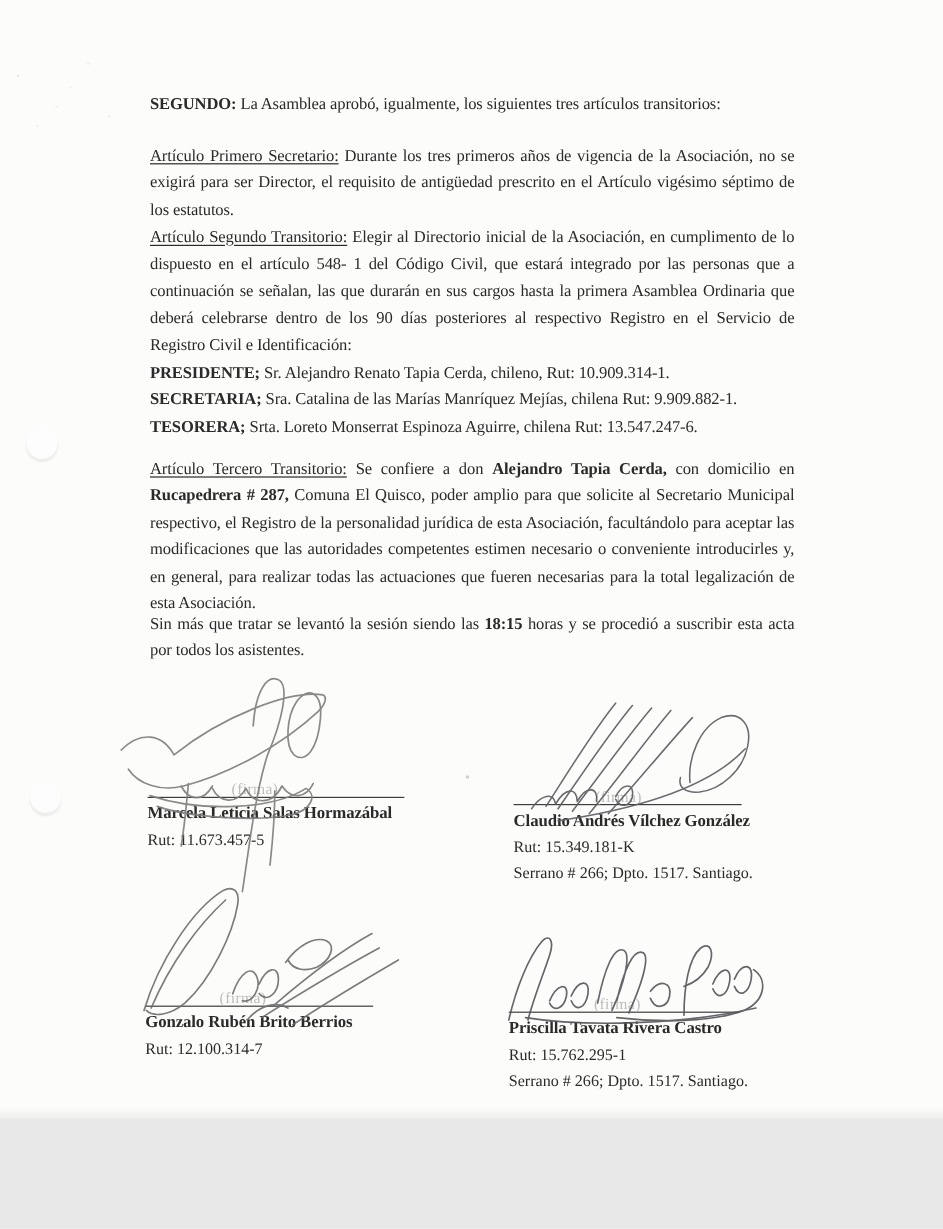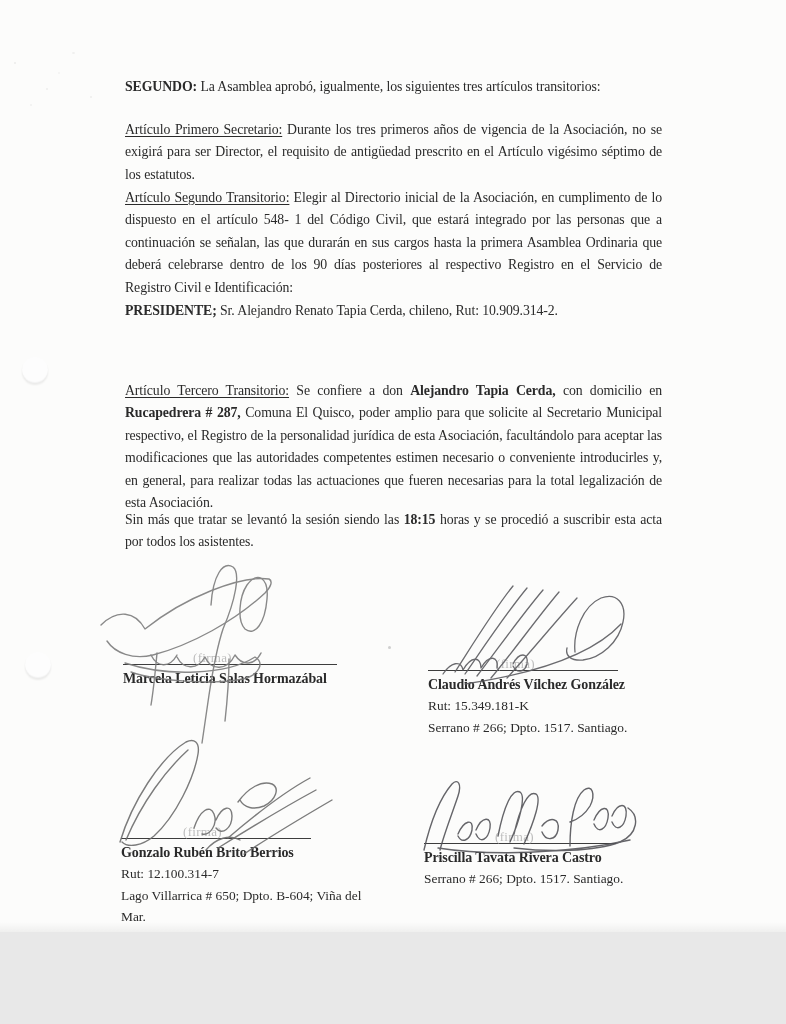--- a/index.html
+++ b/index.html
@@ -73,21 +73,27 @@
   <p class="para" style="top:119px">
     <span class="heading">Artículo Primero Secretario:</span><span> Durante los tres primeros años de vigencia de la Asociación, no se exigirá para ser Director, el requisito de antigüedad prescrito en el Artículo vigésimo séptimo de los estatutos.</span>
   </p>
 
   <p class="para" style="top:187px">
     <span class="heading">Artículo Segundo Transitorio:</span><span> Elegir al Directorio inicial de la Asociación, en cumplimento de lo dispuesto en el artículo 548- 1 del Código Civil, que estará integrado por las personas que a continuación se señalan, las que durarán en sus cargos hasta la primera Asamblea Ordinaria que deberá celebrarse dentro de los 90 días posteriores al respectivo Registro en el Servicio de Registro Civil e Identificación:</span>
   </p>
 
   <div class="para" style="top:300px">
     <div class="officer-line">
-      <span class="b">PRESIDENTE;</span><span> Sr. Alejandro Renato Tapia Cerda, chileno, Rut: 10.909.314-2.</span>
+      <span class="b">PRESIDENTE;</span><span> Sr. Alejandro Renato Tapia Cerda, chileno, Rut: 10.909.314-1.</span>
+    </div>
+    <div class="officer-line">
+      <span class="b">SECRETARIA;</span><span> Sra. Catalina de las Marías Manríquez Mejías, chilena Rut: 9.909.882-1.</span>
+    </div>
+    <div class="officer-line">
+      <span class="b">TESORERA;</span><span> Srta. Loreto Monserrat Espinoza Aguirre, chilena Rut: 13.547.247-6.</span>
     </div>
   </div>
 
   <p class="para" style="top:380px">
     <span class="heading">Artículo Tercero Transitorio:</span><span> Se confiere a don </span><span class="b">Alejandro Tapia Cerda,</span><span> con domicilio en </span><span class="b">Rucapedrera # 287,</span><span> Comuna El Quisco, poder amplio para que solicite al Secretario Municipal respectivo, el Registro de la personalidad jurídica de esta Asociación, facultándolo para aceptar las modificaciones que las autoridades competentes estimen necesario o conveniente introducirles y, en general, para realizar todas las actuaciones que fueren necesarias para la total legalización de esta Asociación.</span>
   </p>
 
   <p class="para" style="top:509px">
     <span>Sin más que tratar se levantó la sesión siendo las </span><span class="b">18:15</span><span> horas y se procedió a suscribir esta acta por todos los asistentes.</span>
   </p>
@@ -141,41 +147,42 @@
       <path d="M 176 58 C 182 44 192 42 190 56 C 188 68 180 72 176 62 M 194 54 C 200 40 210 40 208 54 C 206 66 198 70 194 60"></path>
       <path d="M 210 46 C 222 54 220 72 202 80 C 176 90 130 90 96 86"></path>
       <path d="M 20 86 C 70 94 150 92 212 78"></path>
     </g>
   </svg>
 
   <div class="sig-block" style="left:123px;top:664px;width:250px">
     <div class="firma" style="left:70px">(firma)</div>
     <div class="sig-line" style="width:214px"></div>
     <div class="sig-name">Marcela Leticia Salas Hormazábal</div>
+    <div class="sig-rut">Rut: 11.673.457-5</div>
   </div>
 
   <div class="sig-block" style="left:428px;top:670px;width:240px">
     <div class="firma" style="left:68px">(firma)</div>
     <div class="sig-line" style="width:190px"></div>
     <div class="sig-name">Claudio Andrés Vílchez González</div>
     <div class="sig-rut">Rut: 15.349.181-K</div>
     <div class="sig-address">Serrano # 266; Dpto. 1517. Santiago.</div>
   </div>
 
   <div class="sig-block" style="left:121px;top:838px;width:260px">
     <div class="firma" style="left:62px">(firma)</div>
     <div class="sig-line" style="width:190px"></div>
     <div class="sig-name">Gonzalo Rubén Brito Berrios</div>
     <div class="sig-rut">Rut: 12.100.314-7</div>
-    <div class="sig-address">Lago Villarrica # 650; Dpto. B-604; Viña del Mar.</div>
   </div>
 
   <div class="sig-block" style="left:424px;top:843px;width:240px">
     <div class="firma" style="left:71px">(firma)</div>
     <div class="sig-line" style="width:192px"></div>
     <div class="sig-name">Priscilla Tavata Rivera Castro</div>
+    <div class="sig-rut">Rut: 15.762.295-1</div>
     <div class="sig-address">Serrano # 266; Dpto. 1517. Santiago.</div>
   </div>
 
   <div class="page-number">16</div>
 
   <div class="scan-edge"></div>
 </div>
 
 </body></html>

